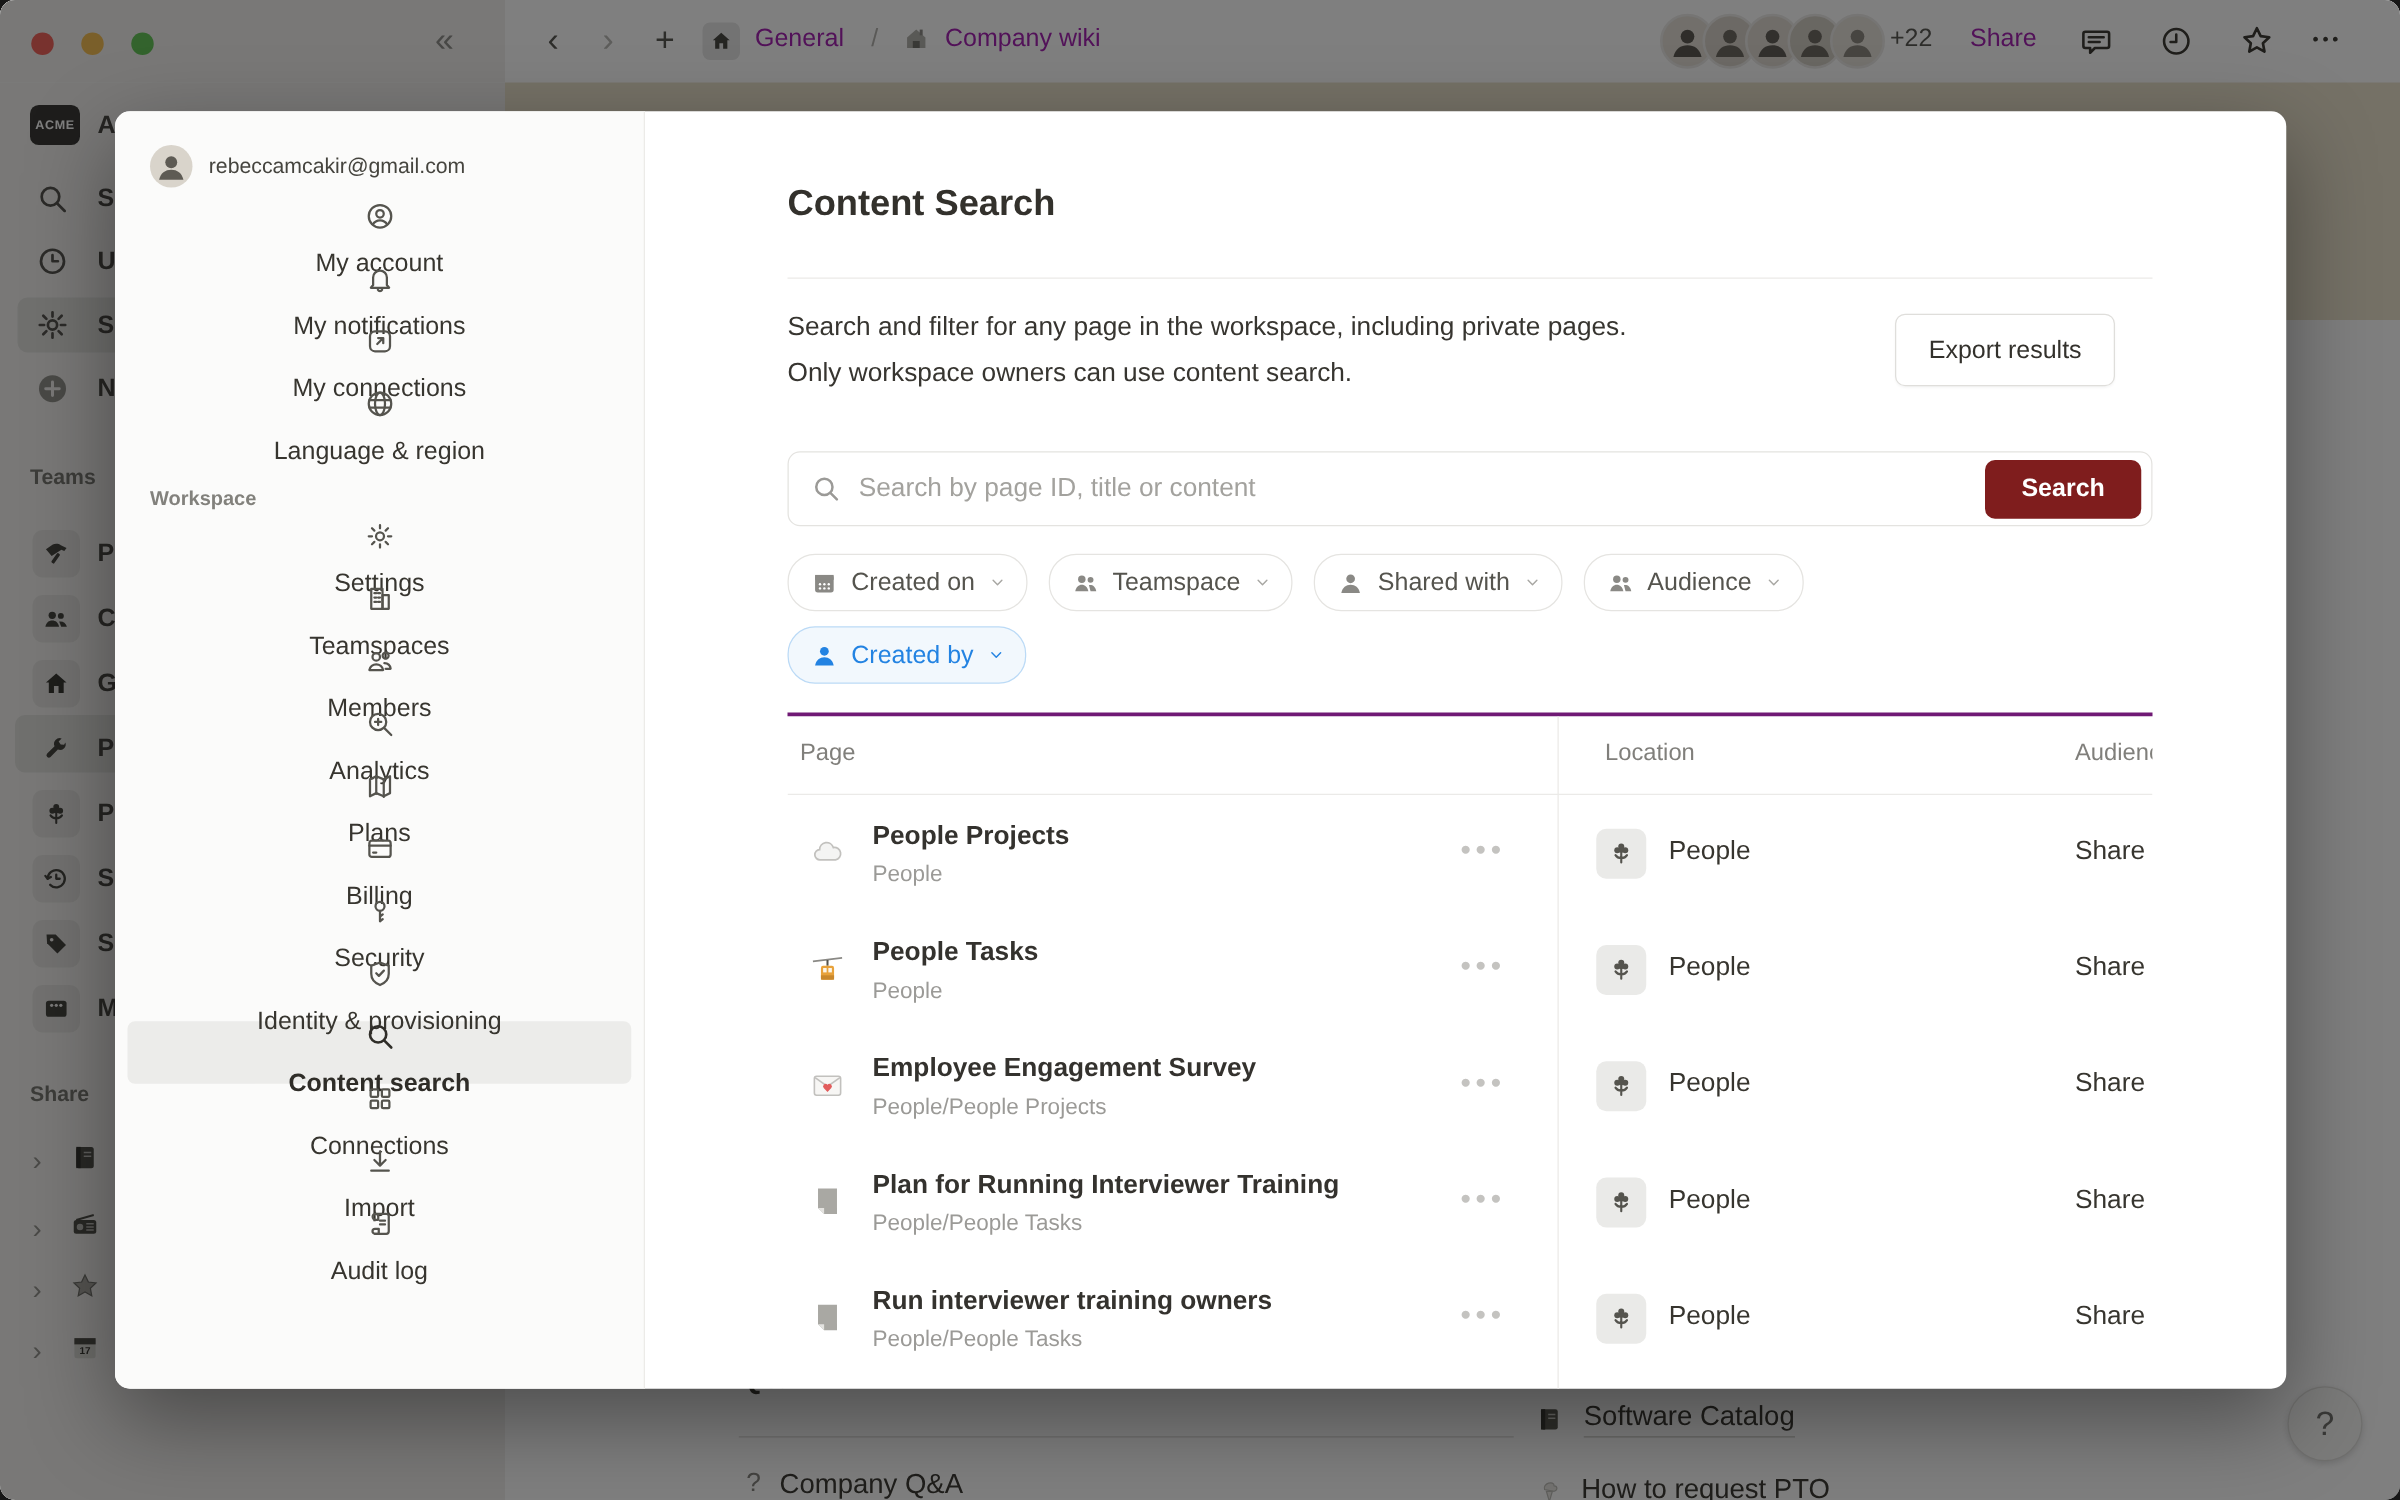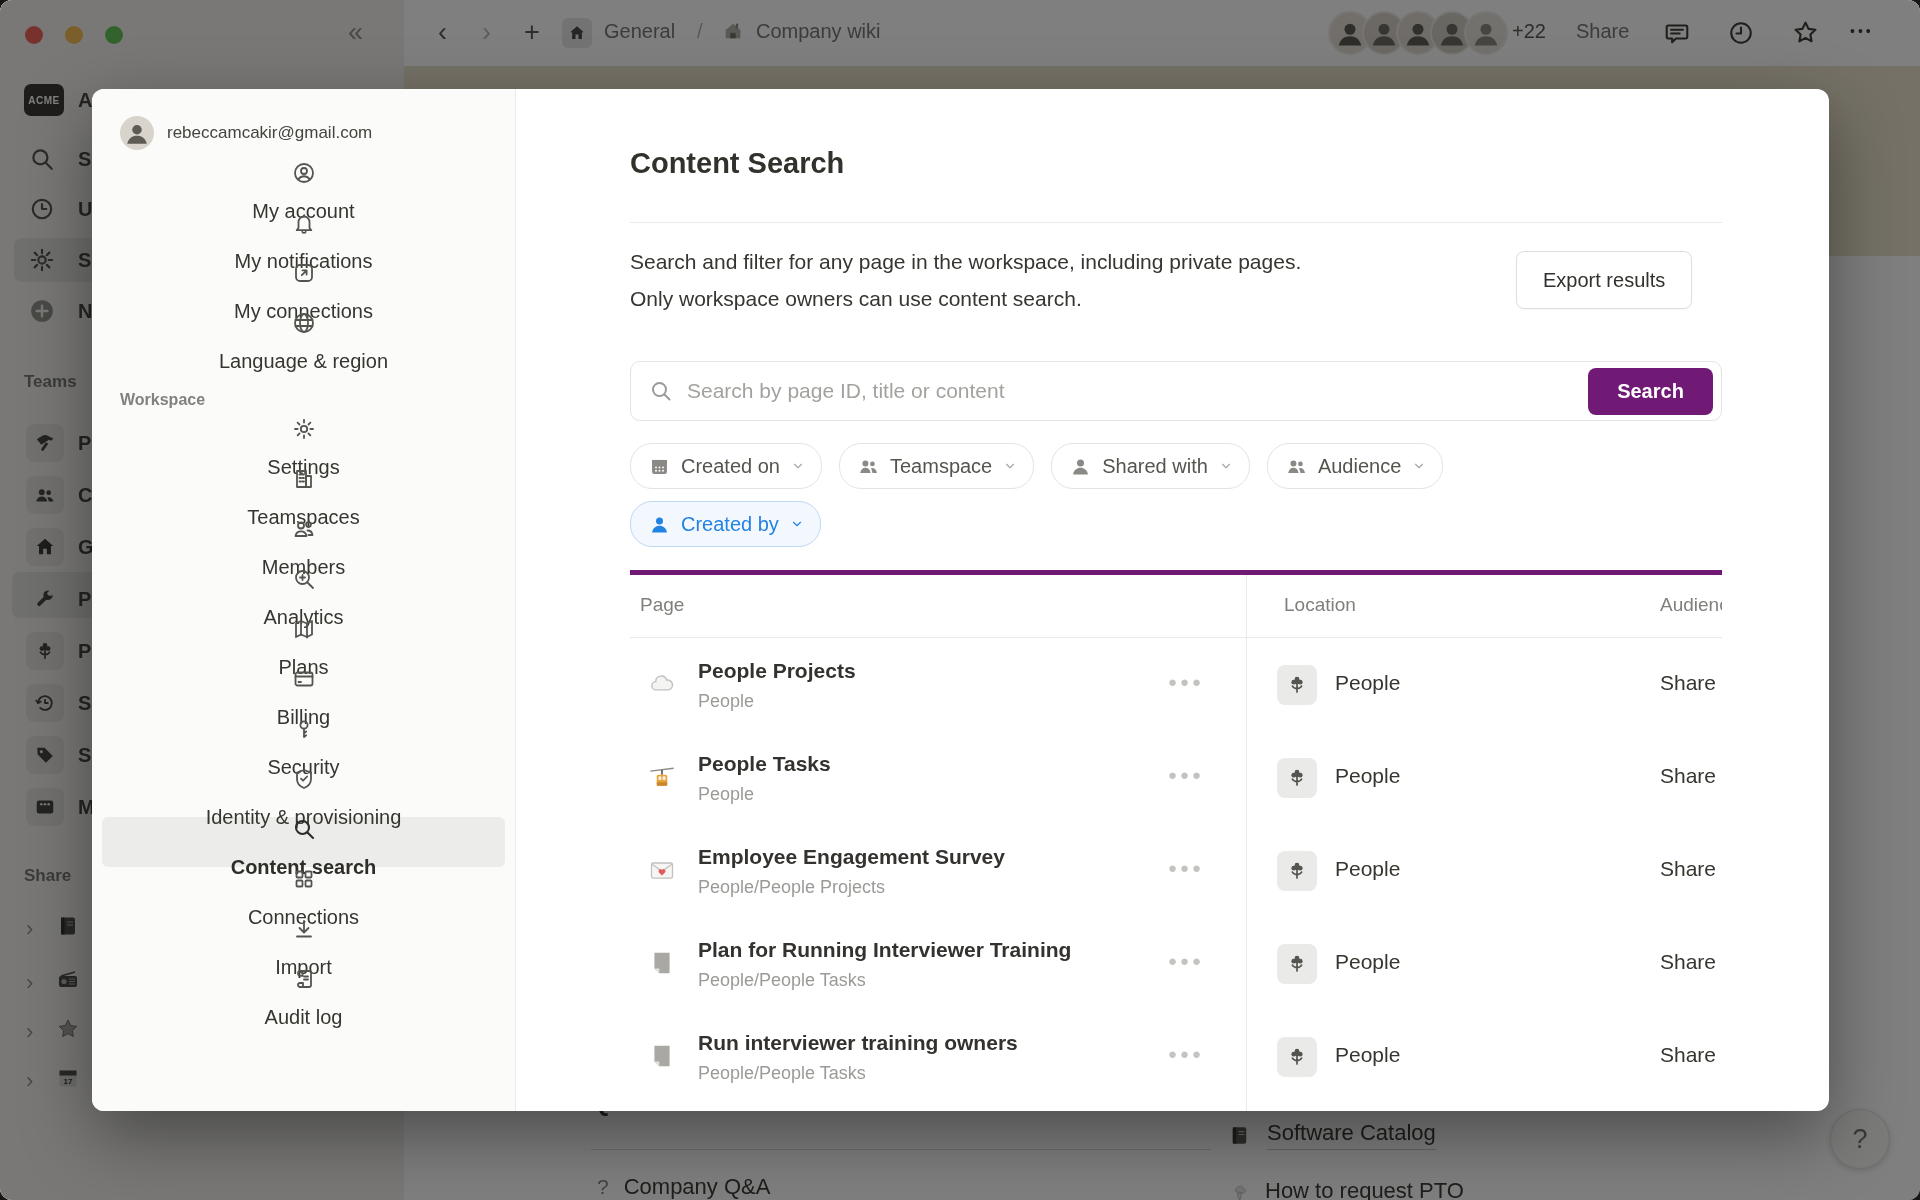--- a/index.html
+++ b/index.html
@@ -5,21 +5,21 @@
   html,body{margin:0;padding:0;background:#161616;font-family:"Liberation Sans","DejaVu Sans",sans-serif;}
   #window{position:relative;width:1920px;height:1200px;border-radius:12px;overflow:hidden;background:#fff;}
   .abs{position:absolute;}
   
   #titlebar{left:0;top:0;width:1920px;height:66px;background:#fff;}
   #titlebar-left{left:0;top:0;width:404px;height:66px;background:#F2F1EE;}
   #bg-sidebar{left:0;top:66px;width:404px;height:1134px;background:#F2F1EE;}
   #cover{left:404px;top:66px;width:1516px;height:190px;background:#EBE2CB;}
   .tl{width:18px;height:18px;border-radius:50%;top:26px;}
   .nav-glyph{font-size:27px;color:#55544F;top:14px;line-height:36px;}
-  .crumb{font-size:20px;color:#737373;top:20px;}
+  .crumb{font-size:20px;color:#a21caf;top:20px;}
   .chip30{width:30px;height:30px;border-radius:6px;background:rgba(0,0,0,.10);display:flex;align-items:center;justify-content:center;top:18px;}
   .avatar{width:40px;height:40px;border-radius:50%;border:2px solid #ECEBE8;top:11px;display:flex;align-items:center;justify-content:center;overflow:hidden;}
   
   .sb-label{font-size:20px;color:#45443F;font-weight:600;}
   .sb-head{font-size:17px;color:#74736E;font-weight:700;}
   .team-chip{width:38px;height:38px;border-radius:8px;background:rgba(0,0,0,.06);display:flex;align-items:center;justify-content:center;}
   .row-hl{background:rgba(0,0,0,.075);border-radius:8px;}
   
   .pg-link{font-size:22px;color:#37352F;}
   .u{border-bottom:1px solid #C9C8C4;padding-bottom:3px;}
@@ -39,32 +39,32 @@
   
   #content-title{left:538px;top:58px;font-size:29px;font-weight:700;color:#33312C;}
   #hdr-divider{left:538px;top:133px;width:1092px;height:1px;background:#EBEAE8;}
   #desc{left:538px;top:154px;font-size:21px;line-height:37px;color:#373530;}
   #export-btn{left:1424px;top:162px;height:56px;padding:0 26px;border:1px solid #DFDEDB;border-radius:8px;
      display:flex;align-items:center;font-size:20px;color:#33312C;background:#fff;box-shadow:0 1px 2px rgba(0,0,0,.04);}
   #searchbar{left:538px;top:272px;width:1092px;height:60px;border:1px solid #E4E3E0;border-radius:10px;box-sizing:border-box;
      display:flex;align-items:center;gap:12px;padding:0 8px 0 18px;background:#fff;}
   #searchbar input{flex:1;border:none;outline:none;font-size:21px;color:#37352F;font-family:inherit;background:transparent;}
   #searchbar input::placeholder{color:#A3A29E;}
-  #search-btn{width:125px;height:47px;border:none;border-radius:8px;background:#701a75;color:#fff;font-size:20px;font-weight:700;font-family:inherit;}
+  #search-btn{width:125px;height:47px;border:none;border-radius:8px;background:#7f1d1d;color:#fff;font-size:20px;font-weight:700;font-family:inherit;}
   #chips{left:538px;top:354px;display:flex;gap:17px;}
   .chip{display:inline-flex;align-items:center;gap:11px;height:44px;padding:0 16px 0 18px;border:1px solid #E5E4E1;border-radius:22px;
         font-size:20px;color:#55544E;background:#fff;white-space:nowrap;}
   .chip svg{fill:#8A8985;}
   .chev{fill:none !important;stroke:#A8A7A3;stroke-width:2;stroke-linecap:round;stroke-linejoin:round;}
   #chip-active{left:538px;top:412px;}
   #chip-active .chip{color:#2383E2;border-color:#BBDAF6;background:#F2F8FD;}
   #chip-active .chip svg{fill:#2383E2;}
   #chip-active .chev{stroke:#2383E2;}
   
-  #table{left:538px;top:481px;width:1092px;height:541px;border-top:5px solid #701a75;overflow:hidden;}
+  #table{left:538px;top:481px;width:1092px;height:541px;border-top:3px solid #701a75;overflow:hidden;}
   #col-divider{left:616px;top:0;width:1px;height:541px;background:#EBEAE8;}
   #thead{left:0;top:0;width:1092px;height:63px;border-bottom:1px solid #EBEAE8;box-sizing:border-box;}
   .th{font-size:19px;color:#807F7B;top:19px;white-space:nowrap;}
   .trow{left:0;width:1092px;height:93px;}
   .row-icon{left:17px;top:30px;width:30px;height:30px;display:flex;align-items:center;justify-content:center;}
   .row-title{left:68px;top:20px;font-size:21px;font-weight:700;color:#34322E;white-space:nowrap;}
   .row-path{left:68px;top:52px;font-size:18px;color:#9B9A97;white-space:nowrap;}
   .row-menu{left:538px;top:34px;font-size:15px;letter-spacing:3px;color:#C4C3C0;}
   .loc-chip{left:647px;top:26px;width:40px;height:40px;border-radius:8px;background:#EAEAE8;display:flex;align-items:center;justify-content:center;}
   .loc-text{left:705px;top:32px;font-size:21px;color:#37352F;}

